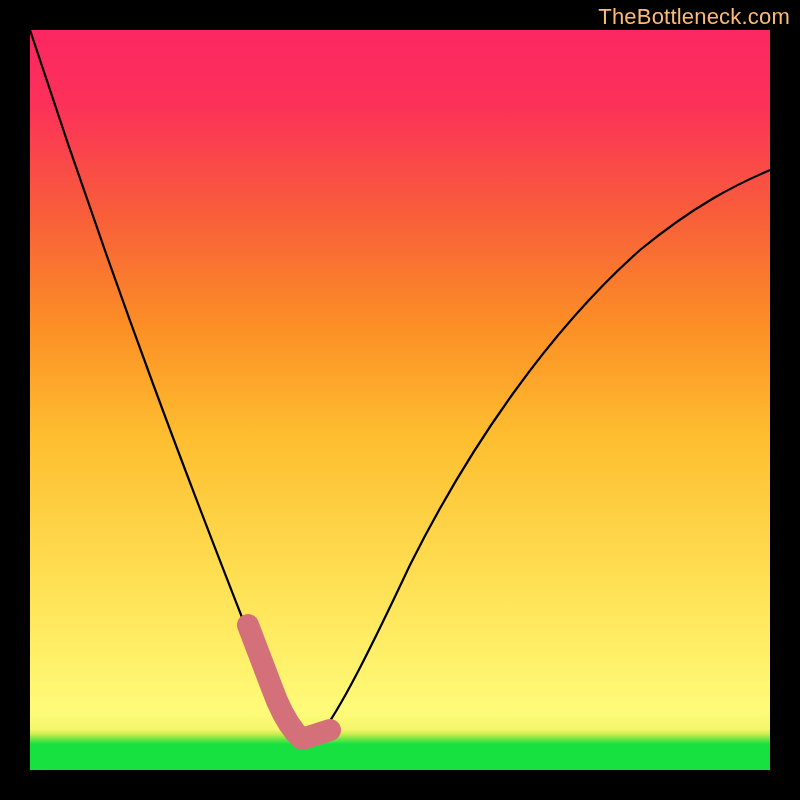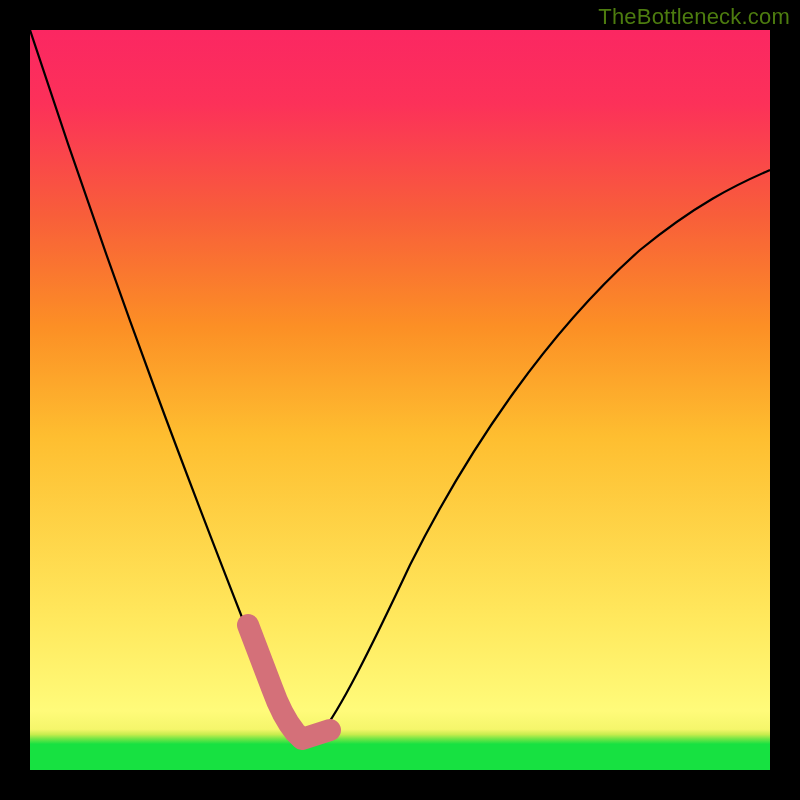--- a/index.html
+++ b/index.html
@@ -53,21 +53,21 @@
     left: 0;
     top: 0;
     width: 100%;
     height: 100%;
     overflow: visible;
   }
   .watermark {
     position: absolute;
     top: 4px;
     right: 10px;
-    color: #4d7c0f;
+    color: #fdba74;
     font-size: 22px;
     font-weight: 500;
     letter-spacing: 0.2px;
     user-select: none;
   }
 </style>
 </head>
 <body>
 
 <div class="outer">

